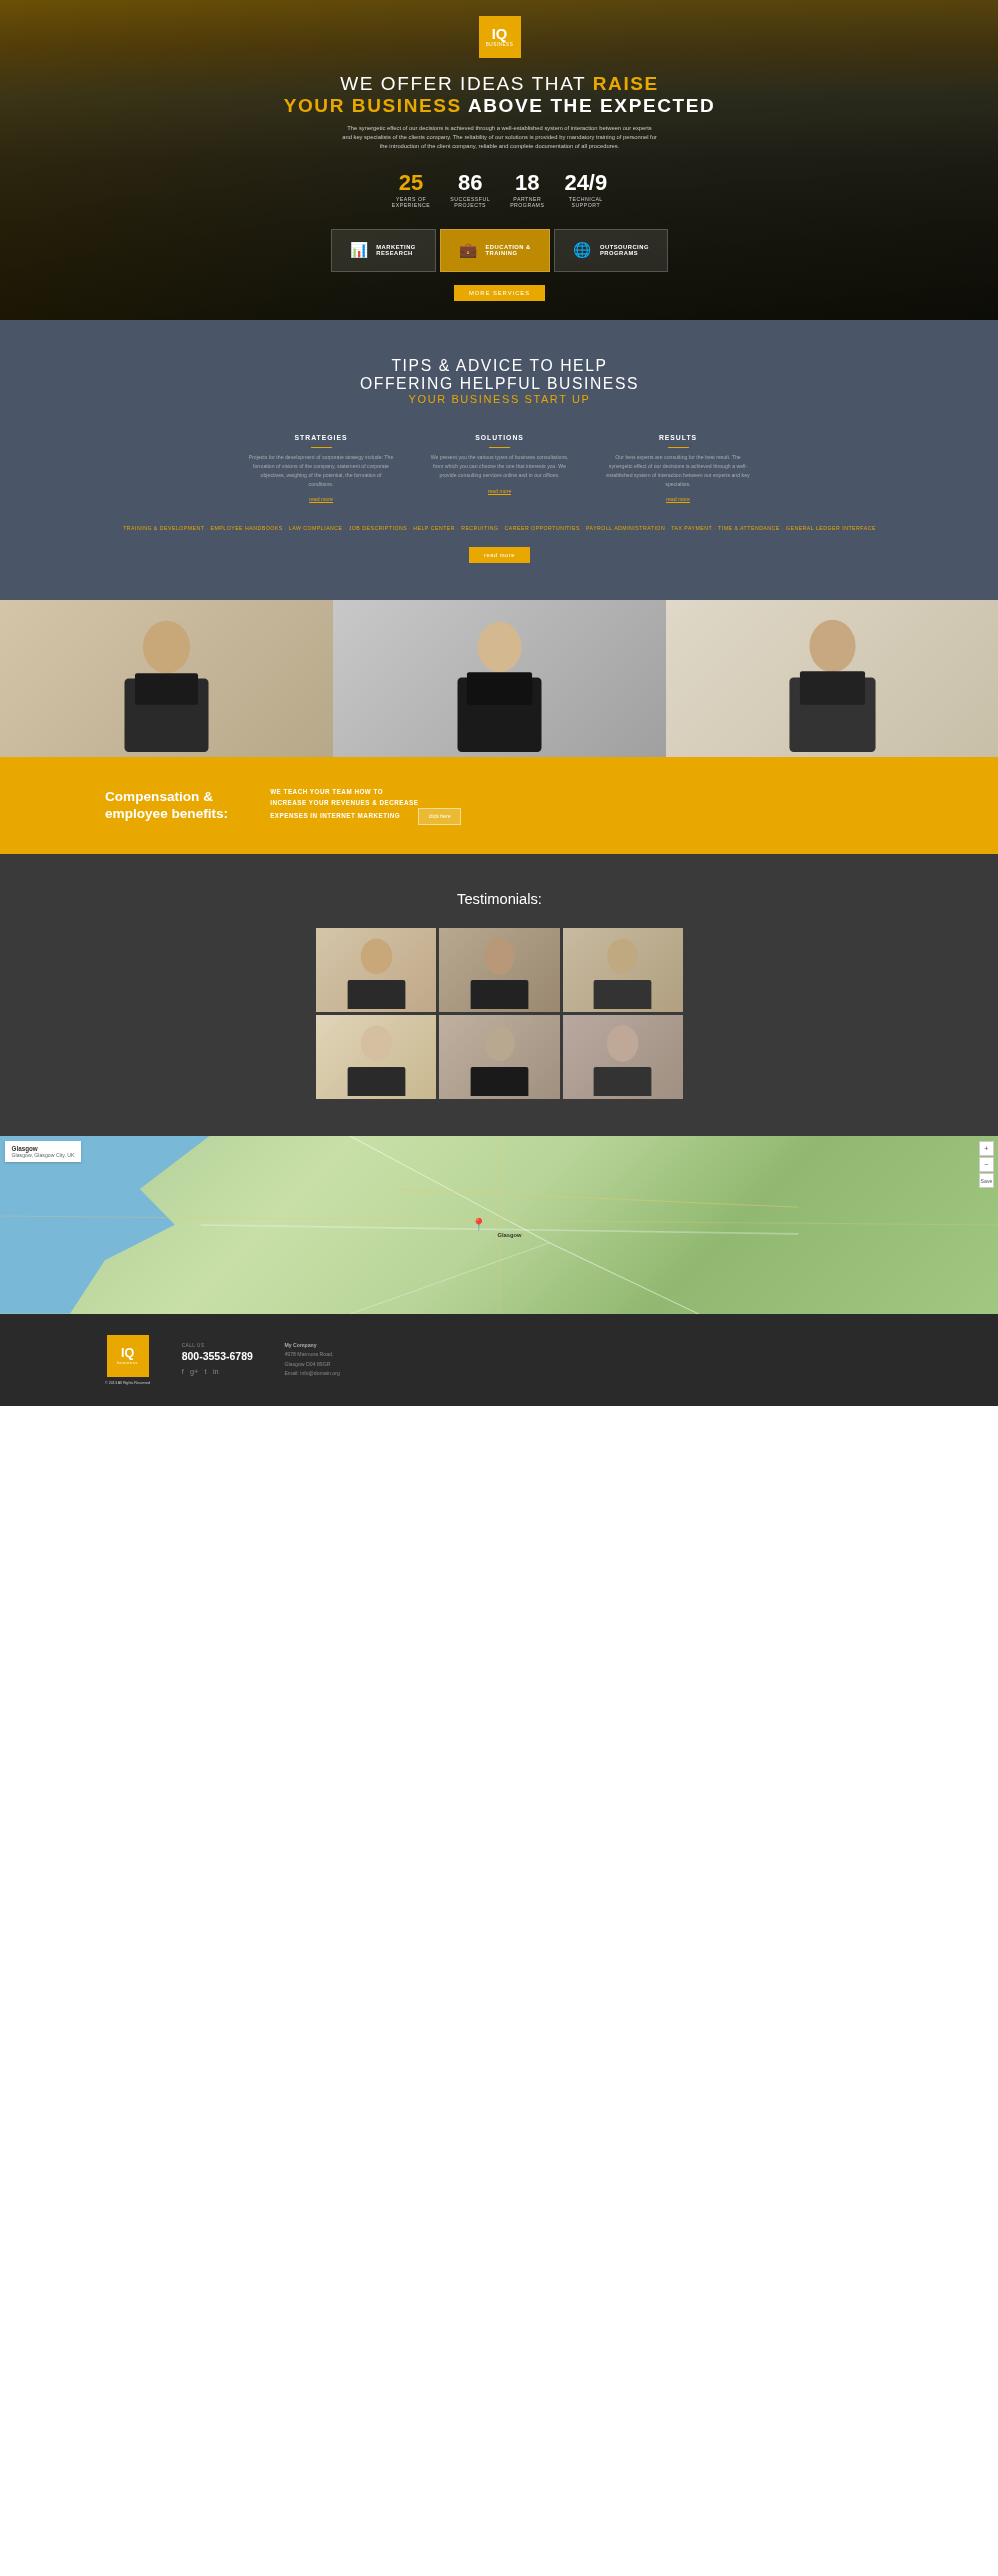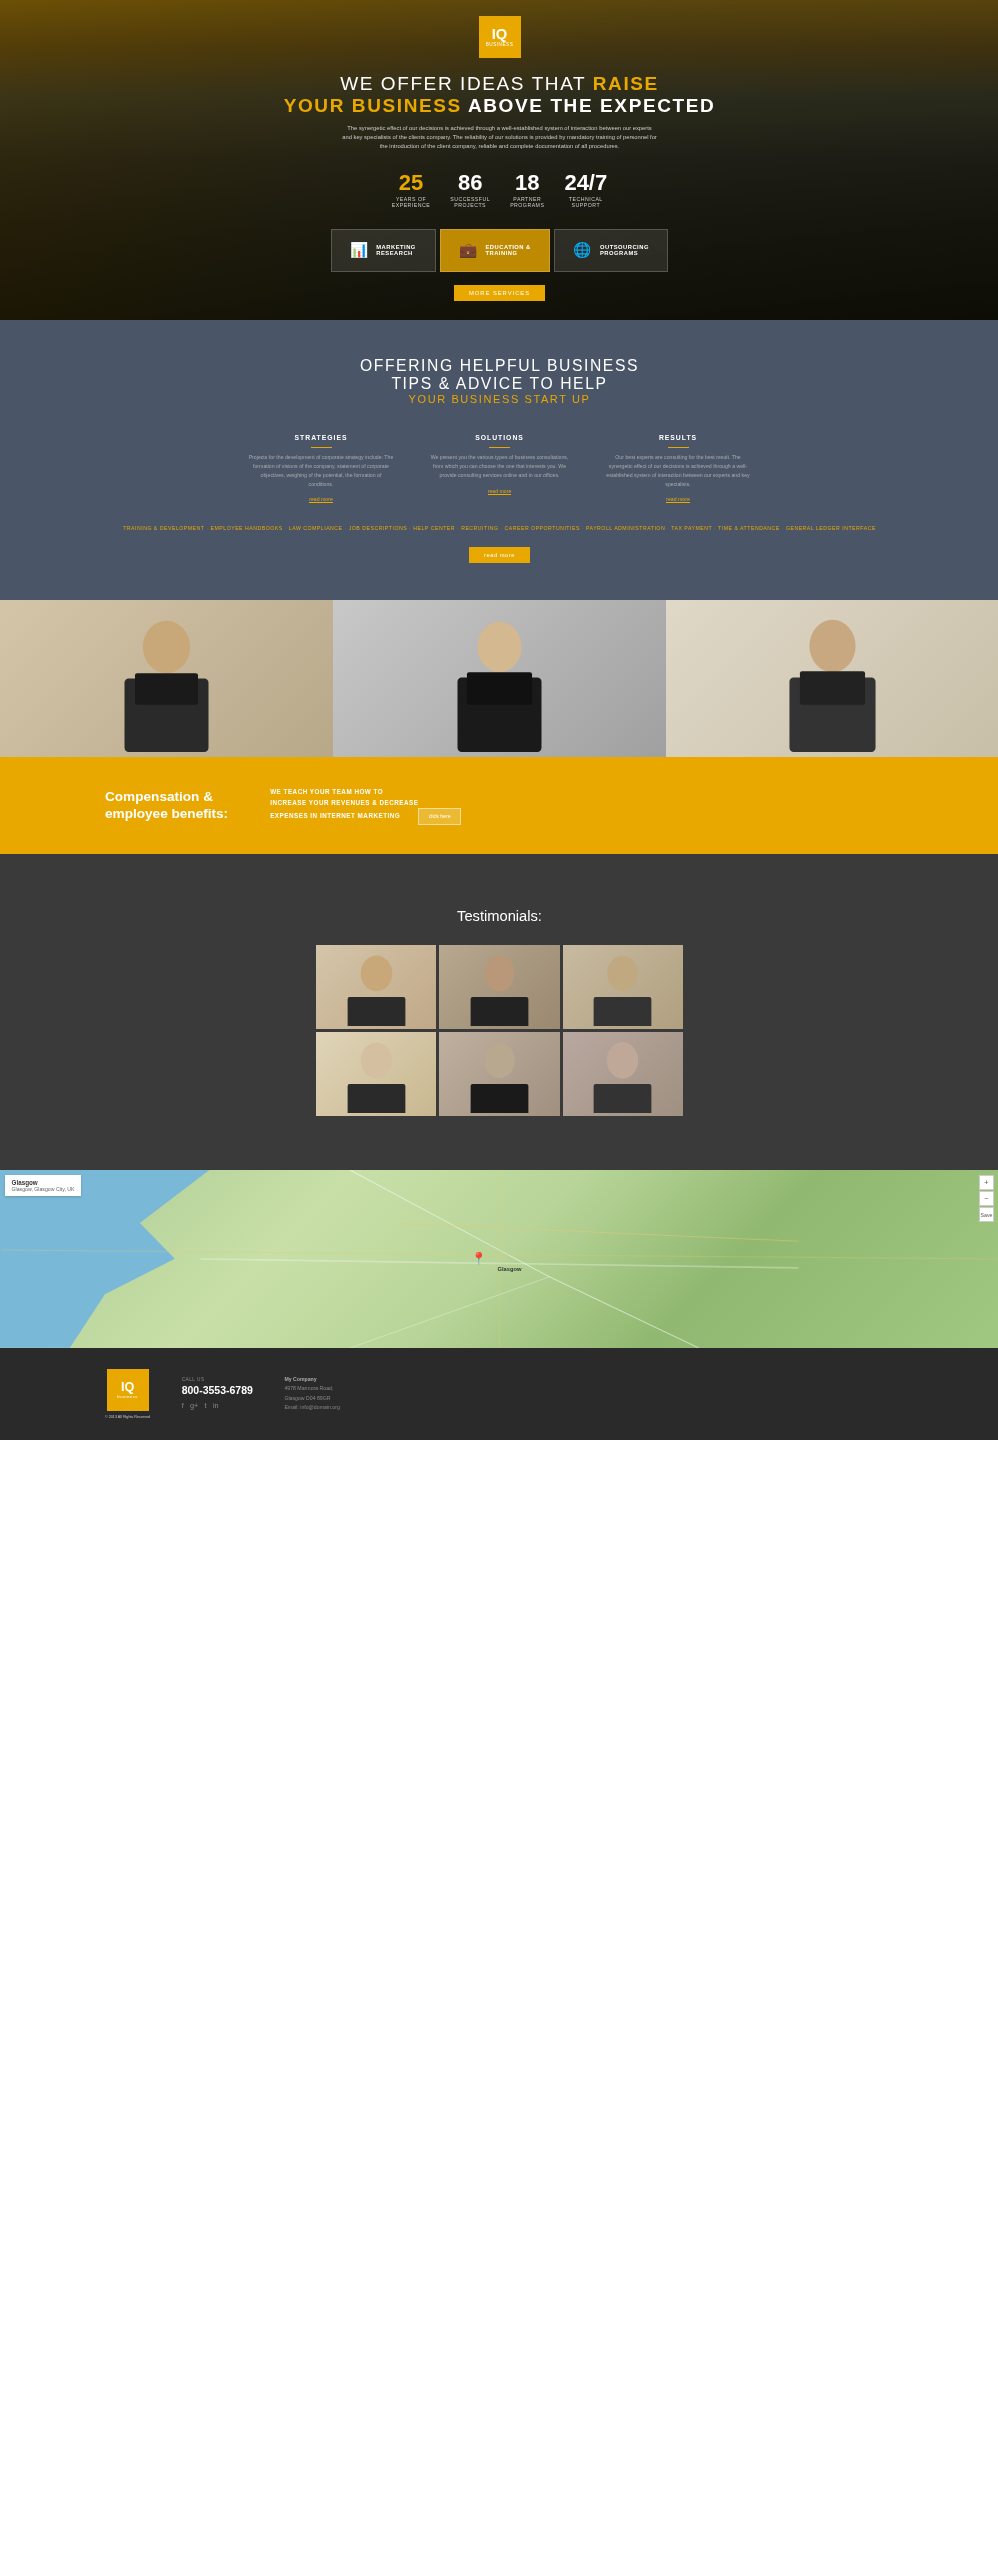--- a/index.html
+++ b/index.html
@@ -301,21 +301,21 @@
       font-size: 5.2px;
       text-transform: lowercase;
       border: 0.5px solid rgba(255,255,255,0.5);
       cursor: pointer;
       vertical-align: middle;
     }
 
     
     .testimonials-section {
       background: #3a3a3a;
-      padding: 54px 105px;
+      padding: 37px 105px;
       text-align: center;
     }
     .testimonials-title {
       font-size: 14.7px;
       font-weight: 300;
       color: #fff;
       margin-bottom: 21px;
     }
     .testimonials-grid {
       display: grid;
@@ -495,21 +495,21 @@
     </div>
     <div class="stat-item">
       <div class="stat-number" style="color:#fff;">86</div>
       <div class="stat-label">successful<br>projects</div>
     </div>
     <div class="stat-item">
       <div class="stat-number" style="color:#fff;">18</div>
       <div class="stat-label">partner<br>programs</div>
     </div>
     <div class="stat-item">
-      <div class="stat-number" style="color:#fff;">24/7</div>
+      <div class="stat-number" style="color:#fff;">24/9</div>
       <div class="stat-label">technical<br>support</div>
     </div>
   </div>
 
   <div class="services-row">
     <div class="service-card">
       <span class="service-icon">📊</span>
       <span class="service-text">MARKETING<br>RESEARCH</span>
     </div>
     <div class="service-card active">
@@ -520,22 +520,22 @@
       <span class="service-icon">🌐</span>
       <span class="service-text">OUTSOURCING<br>PROGRAMS</span>
     </div>
   </div>
 
   <button class="more-services-btn">more services</button>
 </section>
 
 <section class="tips-section">
   <div>
+    <div class="tips-title">TIPS &amp; ADVICE TO HELP</div>
     <div class="tips-title">OFFERING HELPFUL BUSINESS</div>
-    <div class="tips-title">TIPS &amp; ADVICE TO HELP</div>
     <div class="tips-title-bold">
       <span>YOUR BUSINESS </span><span style="color:#e8a800;">START UP</span>
     </div>
   </div>
 
   <div class="tips-columns">
     <div class="tips-col">
       <div class="tips-col-title">STRATEGIES</div>
       <div class="section-divider"></div>
       <p class="tips-col-text">Projects for the development of corporate strategy include: The formation of visions of the company, statement of corporate objectives, weighing of the potential, the formation of conditions.</p>

